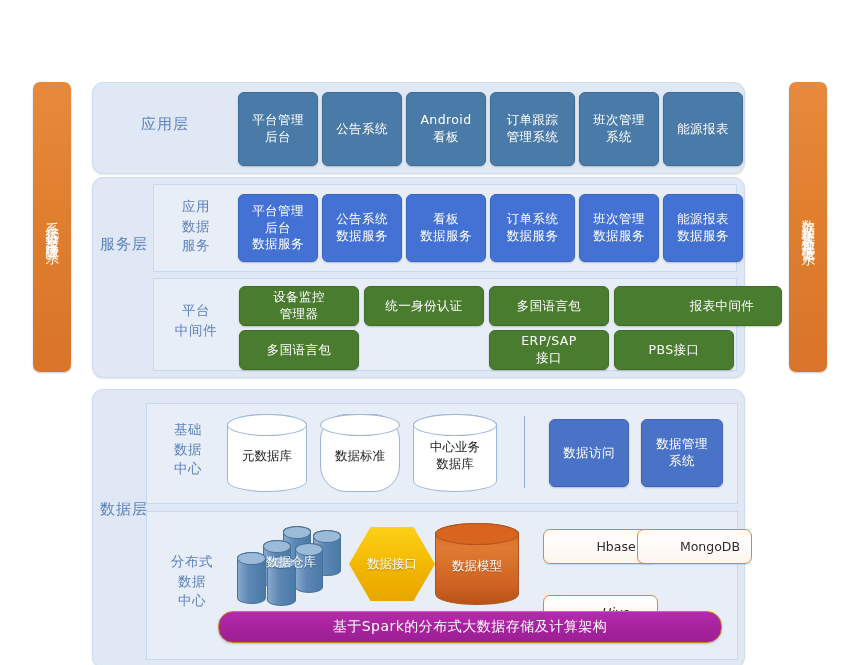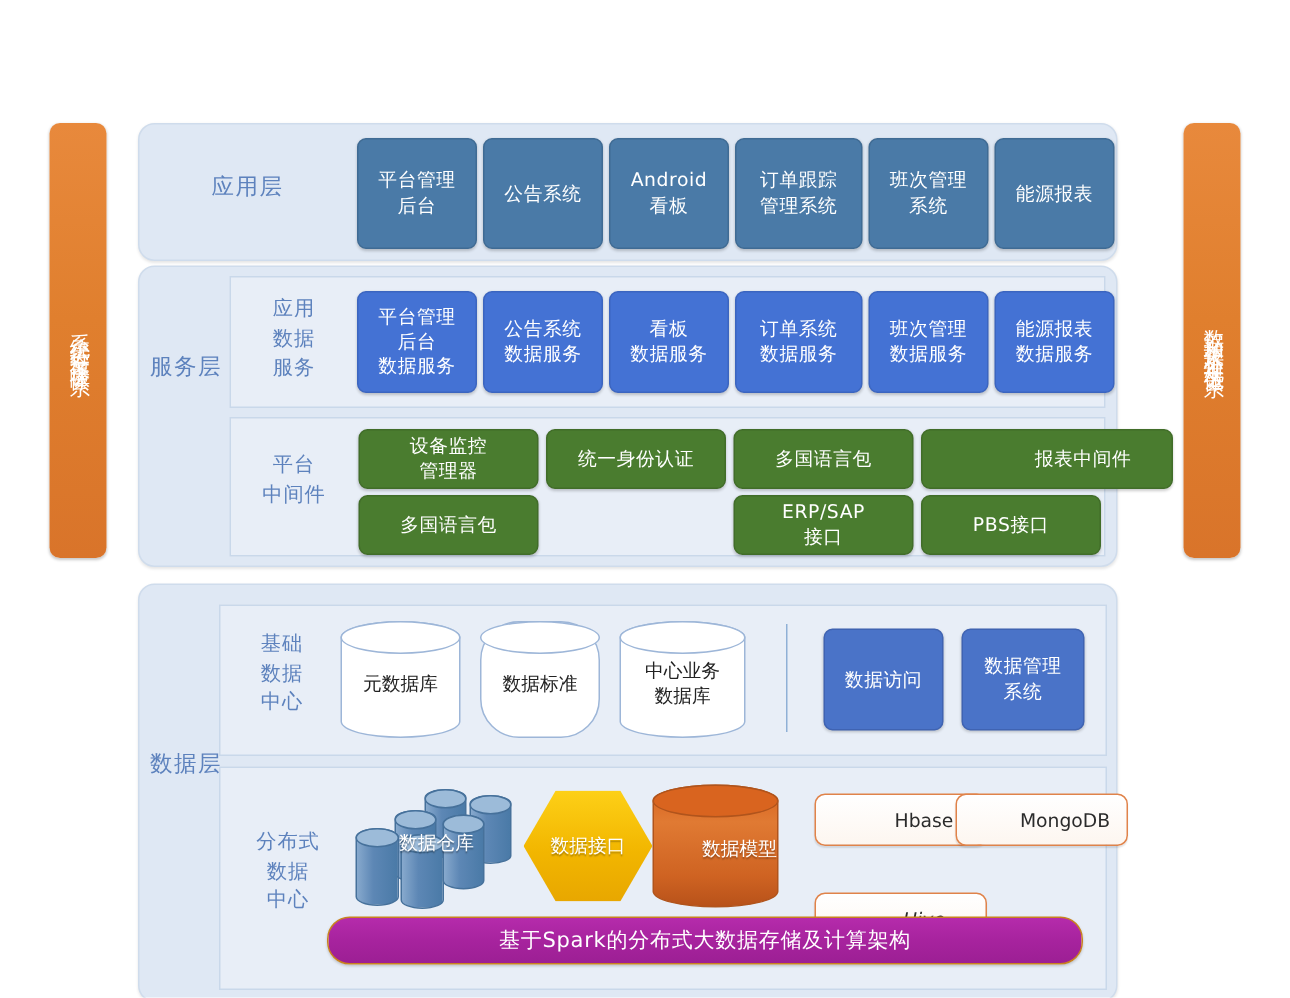--- a/index.html
+++ b/index.html
@@ -222,21 +222,21 @@
 
   #orange-cyl {
     position: absolute;
     left: 435px; top: 489px;
     width: 82px; height: 80px;
     background: linear-gradient(to bottom, #d9621f 0%, #e07a33 30%, #cf6322 75%, #b8521a 100%);
     border: 1px solid #b0541c;
     border-radius: 50% / 13%;
     display: flex;
     align-items: center;
-    justify-content: flex-end;
+    justify-content: center;
     color: #ffffff;
     font-size: 12.5px;
   }
   #orange-cyl::before {
     content: "";
     position: absolute;
     left: -1px; top: -1px;
     width: 100%; height: 20px;
     border: 1px solid #b0541c;
     border-radius: 50%;

